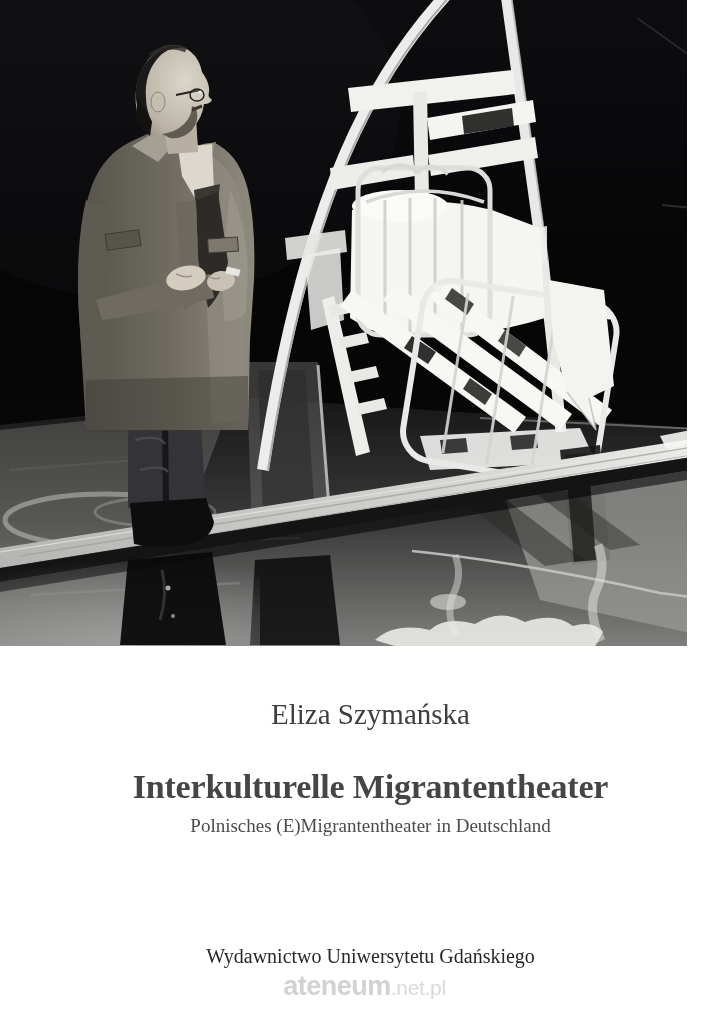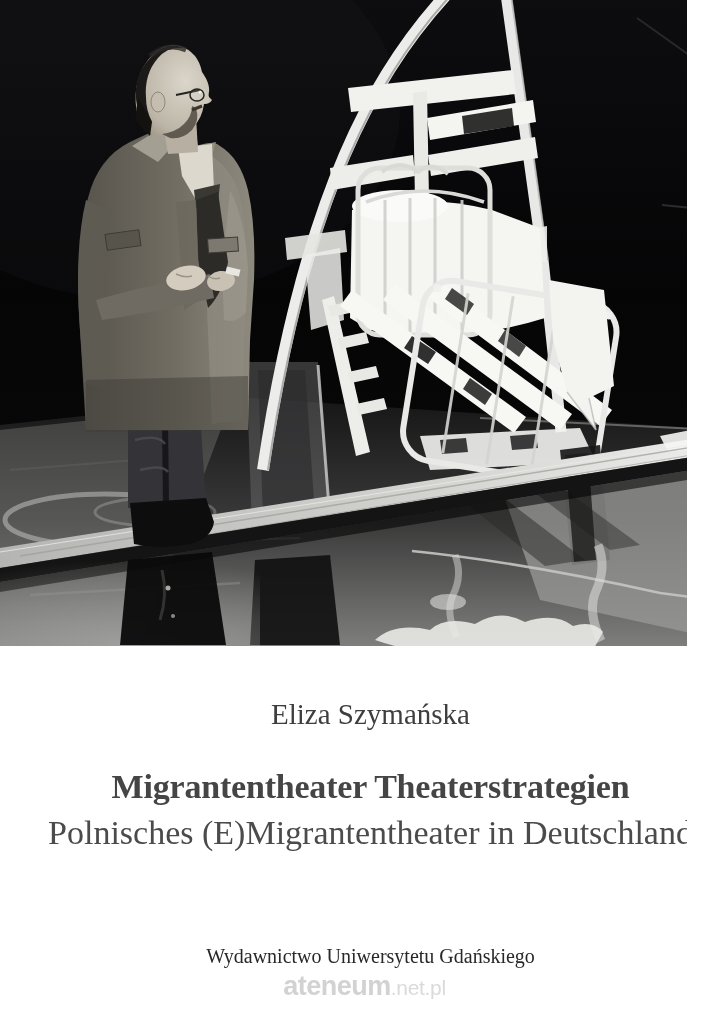--- a/index.html
+++ b/index.html
@@ -6,21 +6,21 @@
   .page{
     position:relative;width:687px;height:1024px;background:#ffffff;
     font-family:"Liberation Serif", serif;overflow:hidden;
   }
   .photo{position:absolute;left:0;top:0;width:723px;height:646px;}
   .photo svg{display:block;width:100%;height:100%;}
   .row{position:absolute;left:0;width:723px;text-align:center;white-space:nowrap;line-height:1;}
   .shift{padding-left:18px;box-sizing:border-box;}
   .author{top:700px;font-size:29px;color:#3e3e3e;}
   .title{top:770px;font-size:34px;font-weight:bold;color:#454545;letter-spacing:-0.2px;margin:0;}
-  .subtitle{top:816px;font-size:34px;color:#4b4b4b;}
+  .subtitle{top:816px;font-size:19px;color:#4b4b4b;}
   .publisher{top:946px;font-size:20px;color:#282828;}
   .watermark{top:973px;font-family:"Liberation Sans", sans-serif;color:#d2d2d2;padding-left:6px;box-sizing:border-box;}
   .wm-brand{font-size:27px;font-weight:700;letter-spacing:-0.5px;color:#d2d2d2;}
   .wm-suffix{font-size:21px;font-weight:400;letter-spacing:-0.3px;color:#dadada;}
 </style>
 </head>
 <body>
 
 <div class="page">
 
@@ -217,20 +217,20 @@
           <ellipse cx="158" cy="102" rx="7" ry="10" fill="#c4bdb0" stroke="#8f887a" stroke-width="1"></ellipse>
           <line x1="176" y1="95" x2="200" y2="90" stroke="#26241f" stroke-width="2"></line>
           <ellipse cx="197" cy="95" rx="7" ry="6" fill="rgba(255,255,255,0.12)" stroke="#26241f" stroke-width="1.5"></ellipse>
           <circle cx="200" cy="92" r="1.5" fill="#ffffff" opacity="0.8"></circle>
         </g>
       </g>
     </svg>
   </div>
 
   <div class="row shift author">Eliza Szymańska</div>
-  <h1 class="row shift title">Migrantentheater Theaterstrategien</h1>
+  <h1 class="row shift title">Interkulturelle Migrantentheater</h1>
   <div class="row shift subtitle">Polnisches (E)Migrantentheater in Deutschland</div>
   <div class="row shift publisher">Wydawnictwo Uniwersytetu Gdańskiego</div>
   <div class="row watermark">
     <span class="wm-brand">ateneum</span><span class="wm-suffix">.net.pl</span>
   </div>
 
 </div>
 
 </body></html>

